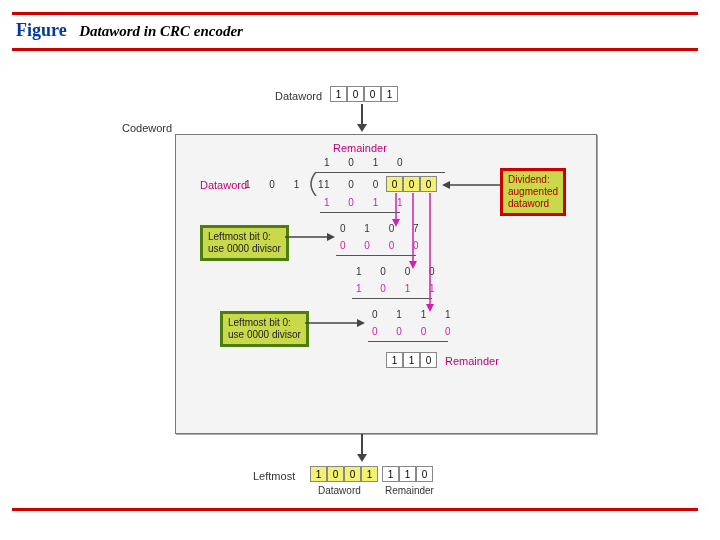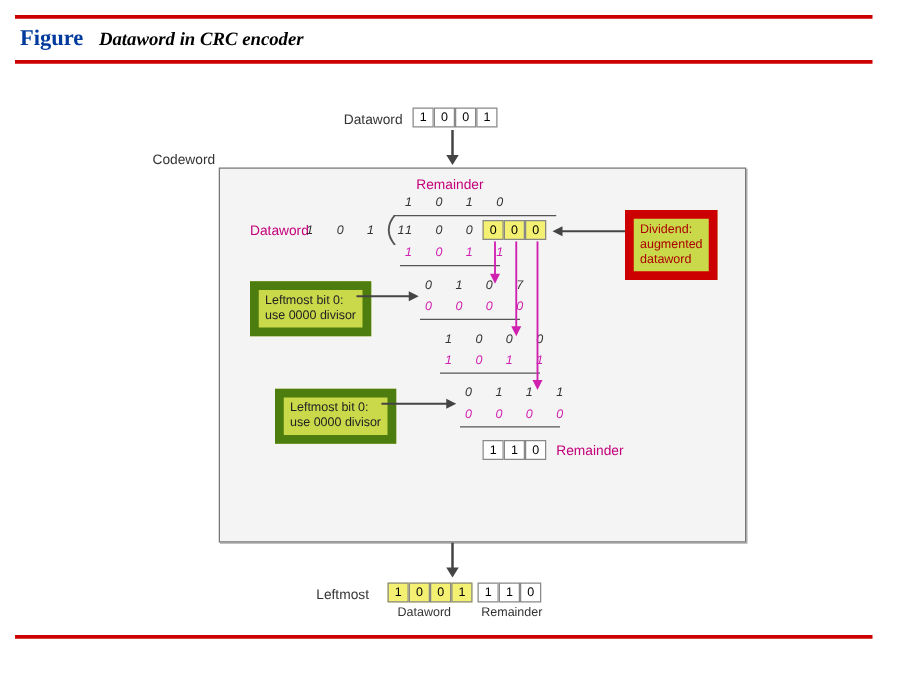--- a/index.html
+++ b/index.html
@@ -6,25 +6,25 @@
   .rule { position:absolute; left:12px; width:686px; height:3px; background:#c00; }
   .title-row { position:absolute; left:16px; top:20px; }
   .fig { color:#003a9c; font-size:18px; font-weight:bold; font-family:'Times New Roman',serif; }
   .cap { color:#000; font-size:15px; font-weight:bold; font-style:italic; font-family:'Times New Roman',serif; margin-left:8px; }
   .diagram { position:absolute; left:120px; top:82px; width:520px; height:438px; }
   .lbl { position:absolute; font-size:11px; color:#333; }
   .lbl-mag { color:#c3007a; }
   .cellrow { position:absolute; display:flex; }
   .cell { width:17px; height:16px; border:1px solid #888; display:flex; align-items:center; justify-content:center; font-size:10px; box-sizing:border-box; background:#fff; }
   .cell.ylw { background:#f4f071; }
-  .digit { position:absolute; font-size:10px; letter-spacing:8px; white-space:pre; color:#333;font-style:italic; }
+  .digit { position:absolute; font-size:10px; letter-spacing:8px; white-space:pre; color:#333; }
   .digit.mag { color:#d020b0; }
   .hline { position:absolute; height:1px; background:#555; }
   .panel { position:absolute; border:1px solid #777; background:#f4f4f4; box-shadow:1px 1px 0 #aaa; }
-  .note { position:absolute; font-size:10px; line-height:12px; padding:3px 5px; background:#c9d94a; border:7px solid #4d7c0f; color:#222; }
+  .note { position:absolute; font-size:10px; line-height:12px; padding:3px 5px; background:#c9d94a; border:3px solid #4d7c0f; color:#222; }
   .note.red { border-color:#c00; color:#a00; }
 </style>
 </head>
 <body>
 
 <div class="rule" style="top:12px"></div>
 
 <div class="title-row">
   <span class="fig">Figure</span>
   <span class="cap">Dataword in CRC encoder</span>

